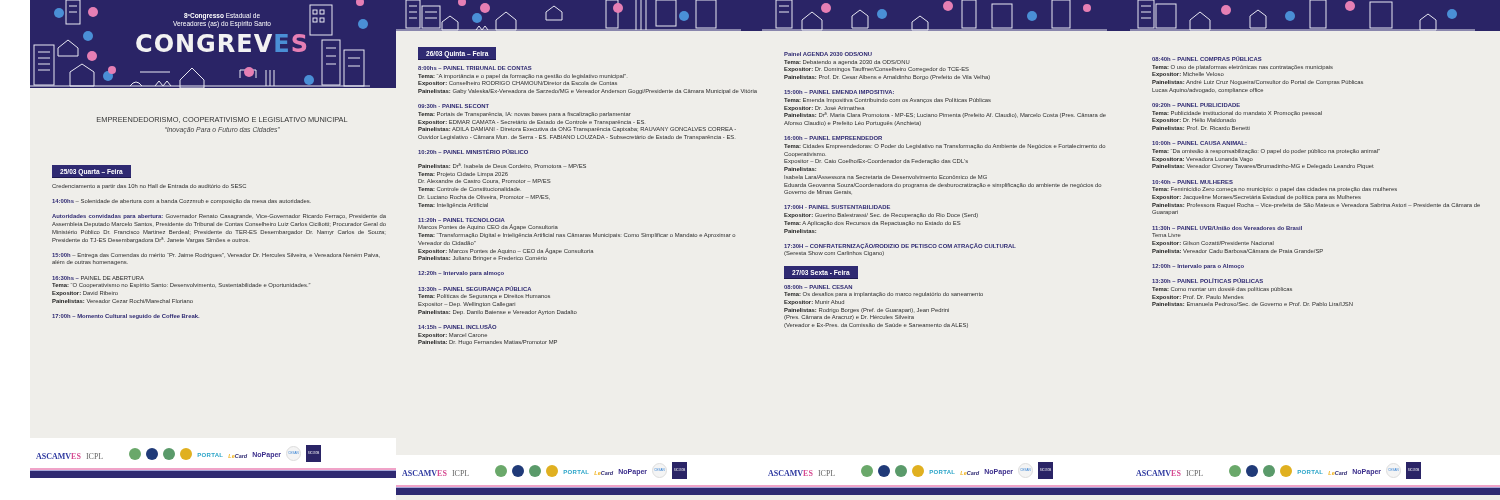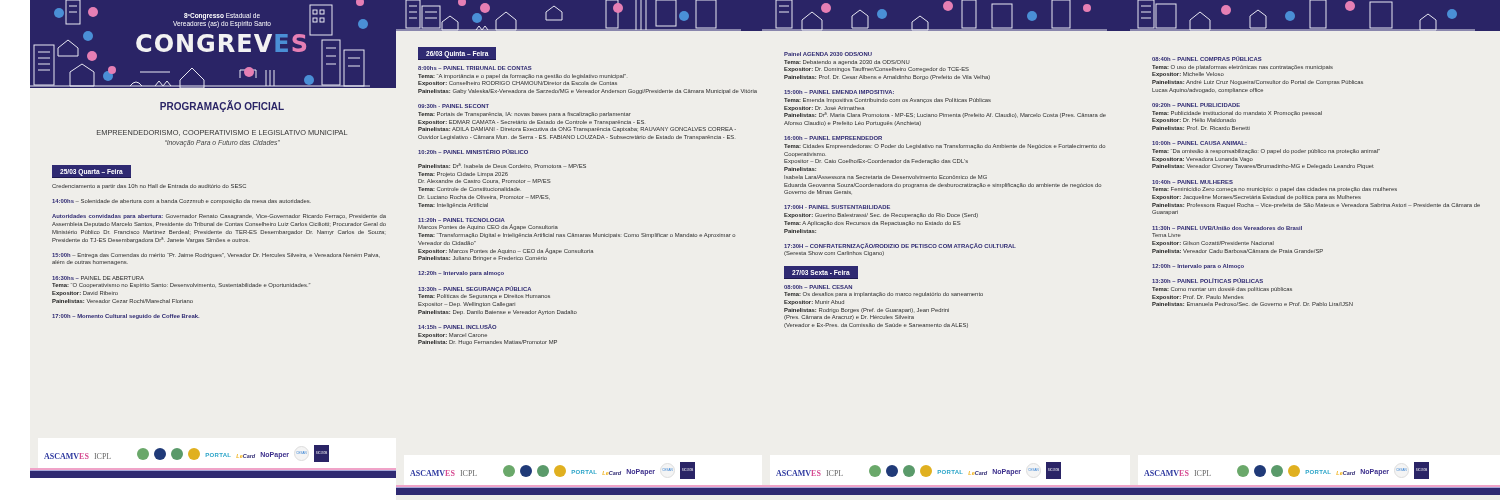--- a/index.html
+++ b/index.html
@@ -50,21 +50,21 @@
     border-bottom: 1px solid #1d1850;
   }
   .block { margin-bottom: 7.5px; }
   .justify { text-align: justify; }
   .time { color: #2f2a72; font-weight: bold; }
   .ttl { color: #2f2a72; font-weight: bold; }
   .lbl { font-weight: bold; color: #222; }
   .line { display: block; }
 
   .footer {
-    position: absolute; left: 8px; width: 100%; height: 30px; background: #ffffff;
+    position: absolute; left: 0; width: 100%; height: 30px; background: #ffffff;
   }
   .p1 .footer { top: 438px; }
   .p2 .footer, .p3 .footer, .p4 .footer { top: 455px; }
   .stripe { position: absolute; left: 0; width: 100%; }
   .p1 .stripe { top: 468px; }
   .p2 .stripe, .p3 .stripe, .p4 .stripe { top: 485px; }
   .stripe div { height: 1.5px; }
   .stripe .s1 { background: #f0a3c8; }
   .stripe .s2 { background: #a5a6d8; }
   .stripe .s3 { background: #2f2a72; height: 7px; }
@@ -132,21 +132,20 @@
         <circle cx="330" cy="2" r="4" fill="#e67fb4"></circle>
     </svg>
     <div class="banner-sub">
       <span class="line"><b>8ºCongresso</b><span> Estadual de</span></span>
       <span class="line">Vereadores (as) do Espírito Santo</span>
     </div>
     <div class="banner-title"><span>CONGREV</span><span class="e">E</span><span class="s">S</span></div>
   </div>
 
   <div class="hdr">
-    <div class="hdr-title">PROGRAMAÇÃO OFICIAL</div>
     <div class="hdr-sub">EMPREENDEDORISMO, COOPERATIVISMO E LEGISLATIVO MUNICIPAL</div>
     <div class="hdr-quote">“Inovação Para o Futuro das Cidades”</div>
   </div>
 
   <div class="content">
     <div class="day-badge">25/03  Quarta – Feira</div>
     <div class="block">Credenciamento a partir das 10h no Hall de Entrada do auditório do SESC</div>
     <div class="block"><span class="time">14:00hs</span><span> – Solenidade de abertura com a banda Cozzmub e composição da mesa das autoridades.</span></div>
     <div class="block justify"><span class="ttl">Autoridades convidadas para abertura:</span><span> Governador Renato Casagrande, Vice-Governador Ricardo Ferraço, Presidente da Assembleia Deputado Marcelo Santos, Presidente do Tribunal de Contas Conselheiro Luiz Carlos Ciciliotti; Procurador Geral do Ministério Público Dr. Francisco Martinez Berdeal; Presidente do TER-ES Desembargador Dr. Namyr Carlos de Souza; Presidente do TJ-ES Desembargadora Drª. Janete Vargas Simões e outros.</span></div>
     <div class="block"><span class="time">15:00h</span><span> – Entrega das Comendas do mérito “Pr. Jaime Rodrigues”, Vereador Dr. Hercules Silveira, e Vereadora Neném Paiva, além de outras homenagens.</span></div>

